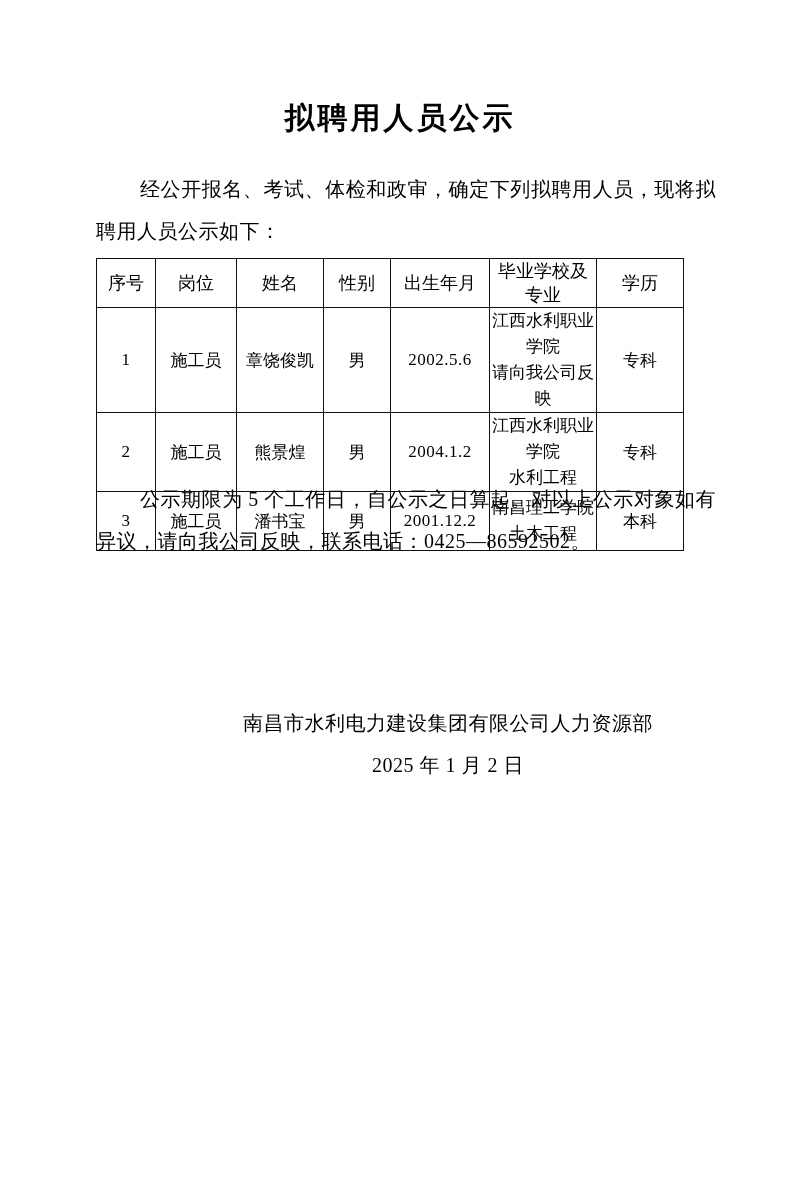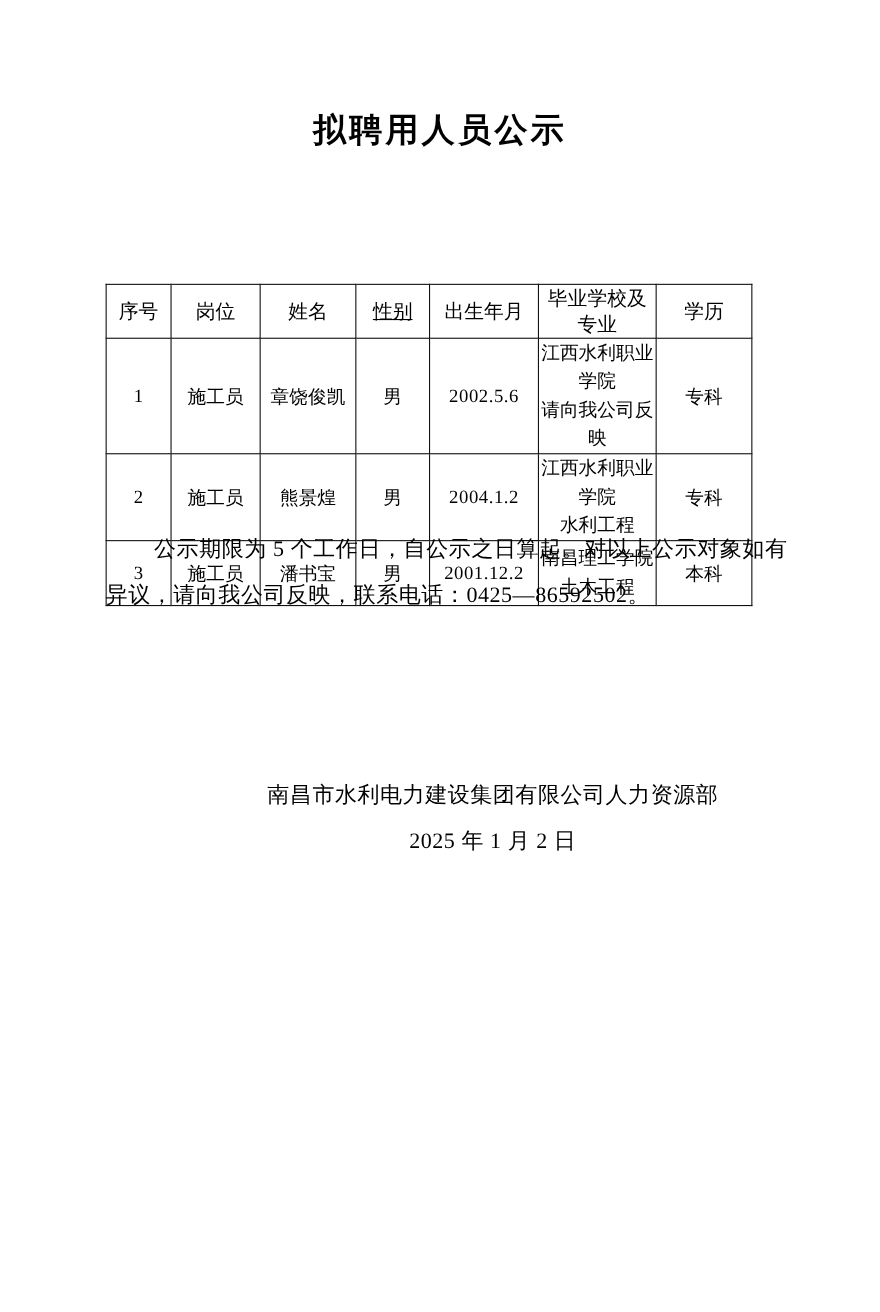--- a/index.html
+++ b/index.html
@@ -71,21 +71,21 @@
   table.pub thead td {
     height: 42px;
     font-size: 18px;
   }
   table.pub tbody td {
     height: 58px;
   }
   .col-no    { width: 58px; }
   .col-post  { width: 80px; }
   .col-name  { width: 86px; }
-  .col-sex   { width: 66px; text-decoration: underline; }
+  .col-sex   { width: 66px; }
   .col-birth { width: 98px; }
   .col-school{ width: 106px; }
   .col-edu   { width: 86px; }
   .school-cell {
     line-height: 26px;
     padding: 2px 4px;
   }
   .school-line1 { display: block; }
   .school-line2 { display: block; }
   .num-txt {
@@ -113,20 +113,21 @@
   .sign-org { display: block; }
   .sign-date { display: block; }
 </style>
 </head>
 <body>
 
 <div class="page">
 
   <div class="doc-title">拟聘用人员公示</div>
 
+  <div class="para para-intro">经公开报名、考试、体检和政审，确定下列拟聘用人员，现将拟聘用人员公示如下：</div>
 
   <div class="tbl-wrap">
     <table class="pub">
       <thead>
         <tr>
           <td class="col-no">序号</td>
           <td class="col-post">岗位</td>
           <td class="col-name">姓名</td>
           <td class="col-sex">性别</td>
           <td class="col-birth">出生年月</td>

